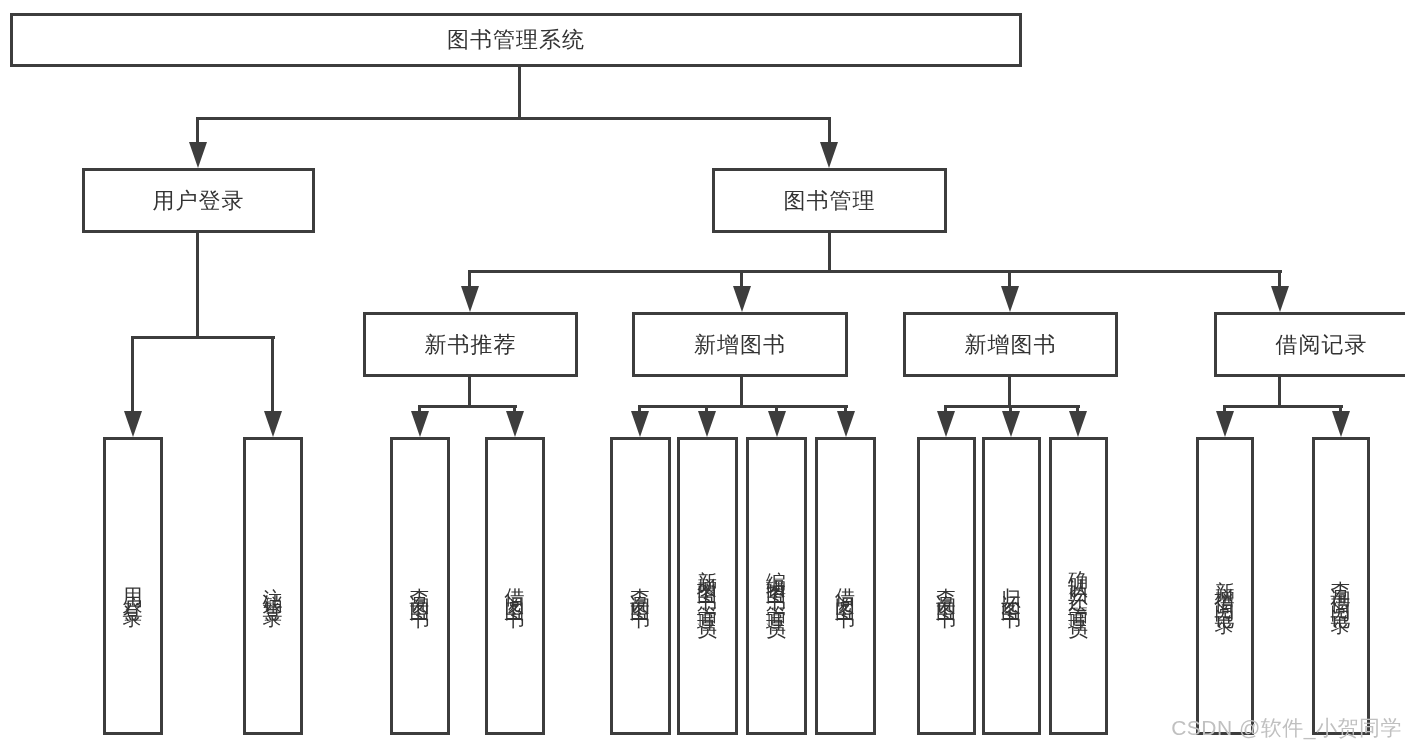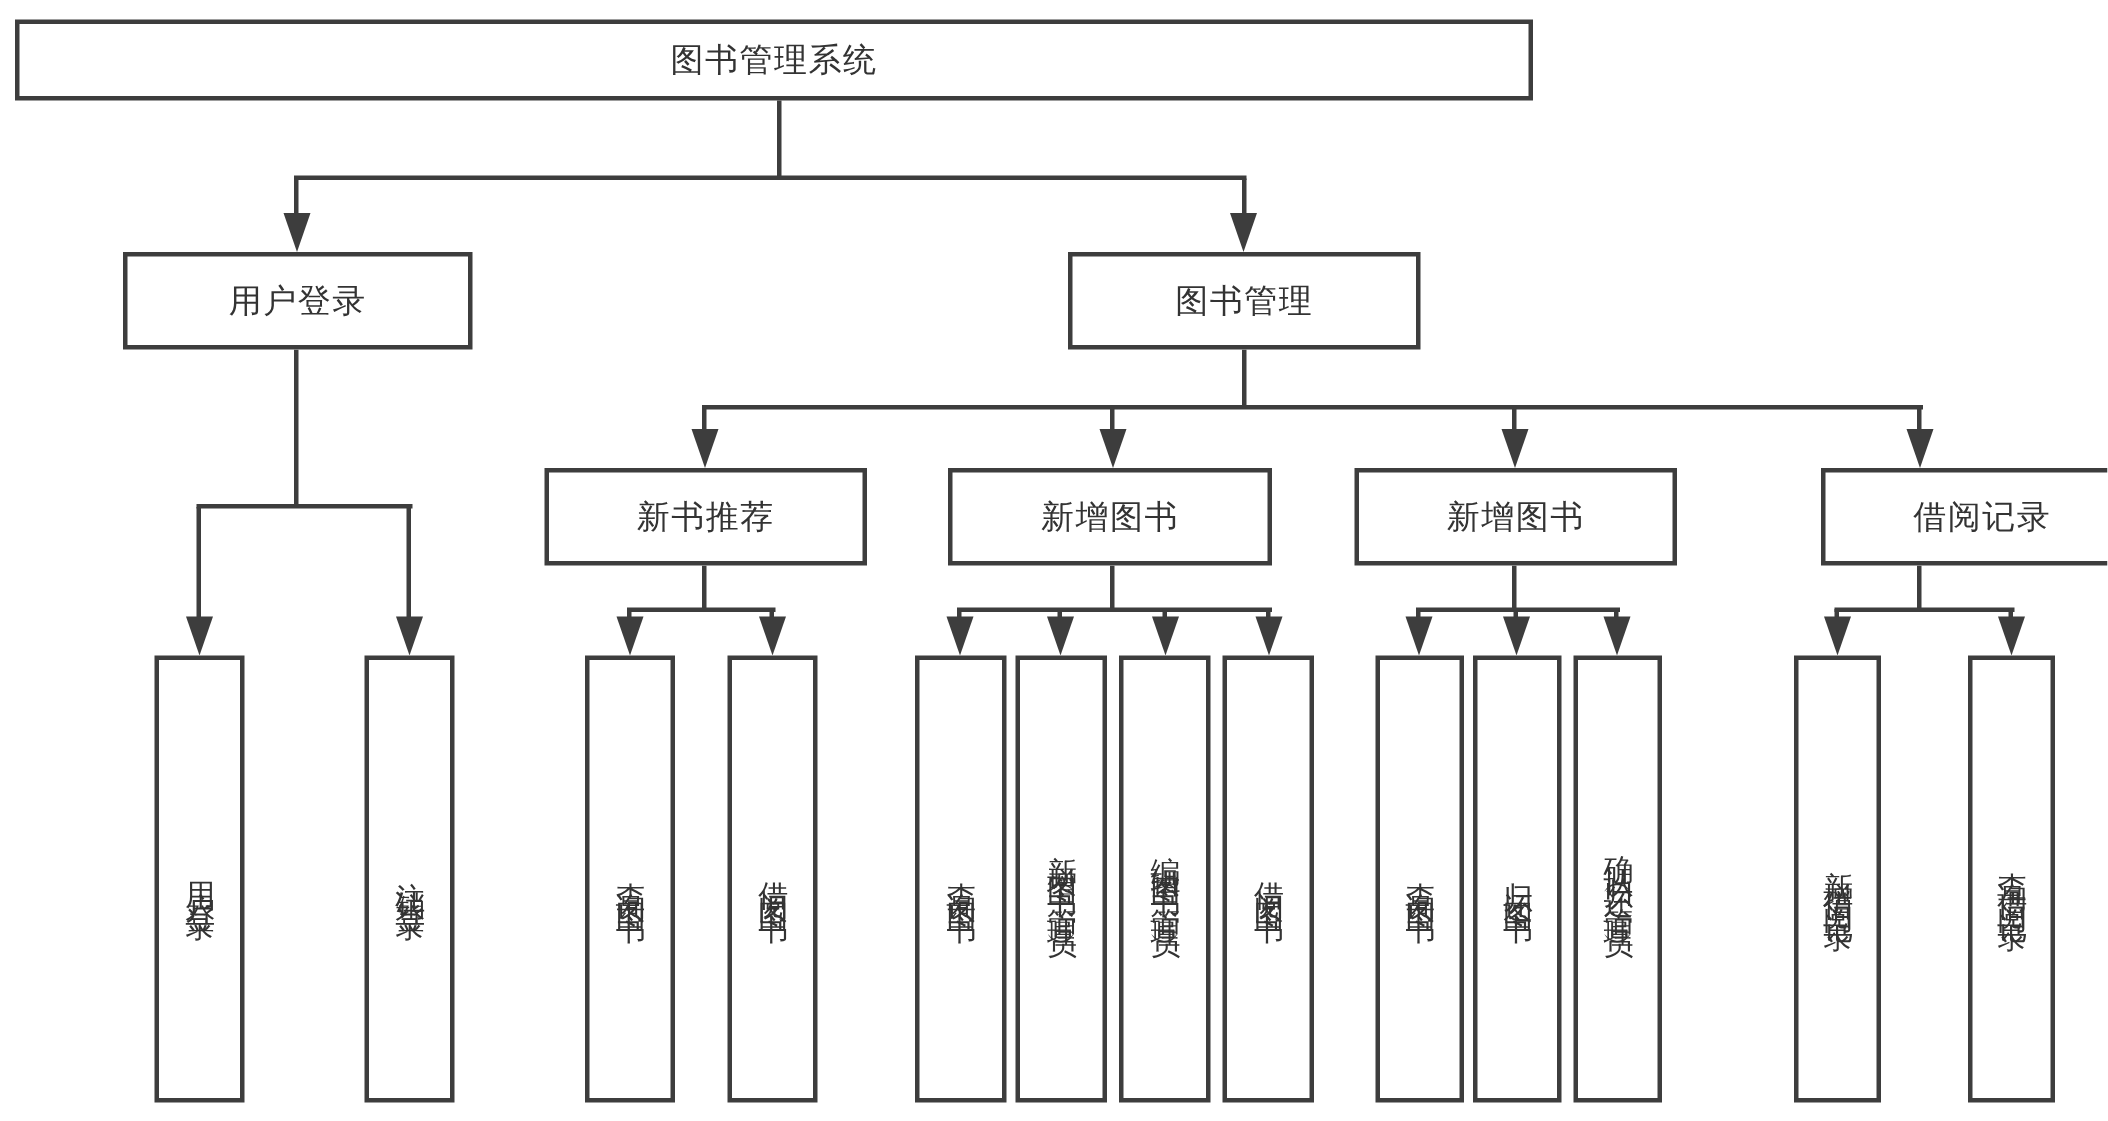--- a/index.html
+++ b/index.html
@@ -197,14 +197,15 @@
     <span class="vtext">确认归还（管理员）</span>
   </div>
 
   <div class="box tall t12">
     <span class="vtext">新增借阅记录</span>
   </div>
   <div class="box tall t13">
     <span class="vtext">查询借阅记录</span>
   </div>
 
+  <div class="watermark">CSDN @软件_小贺同学</div>
 
 </div>
 
 </body></html>

